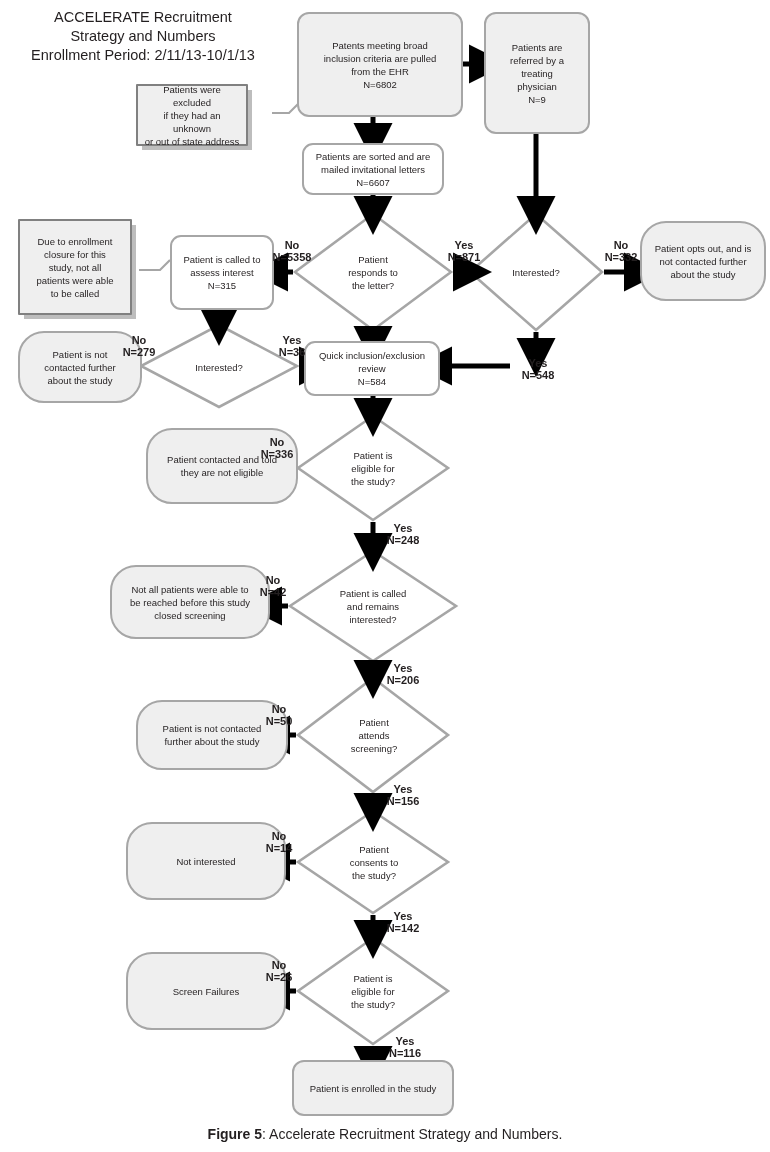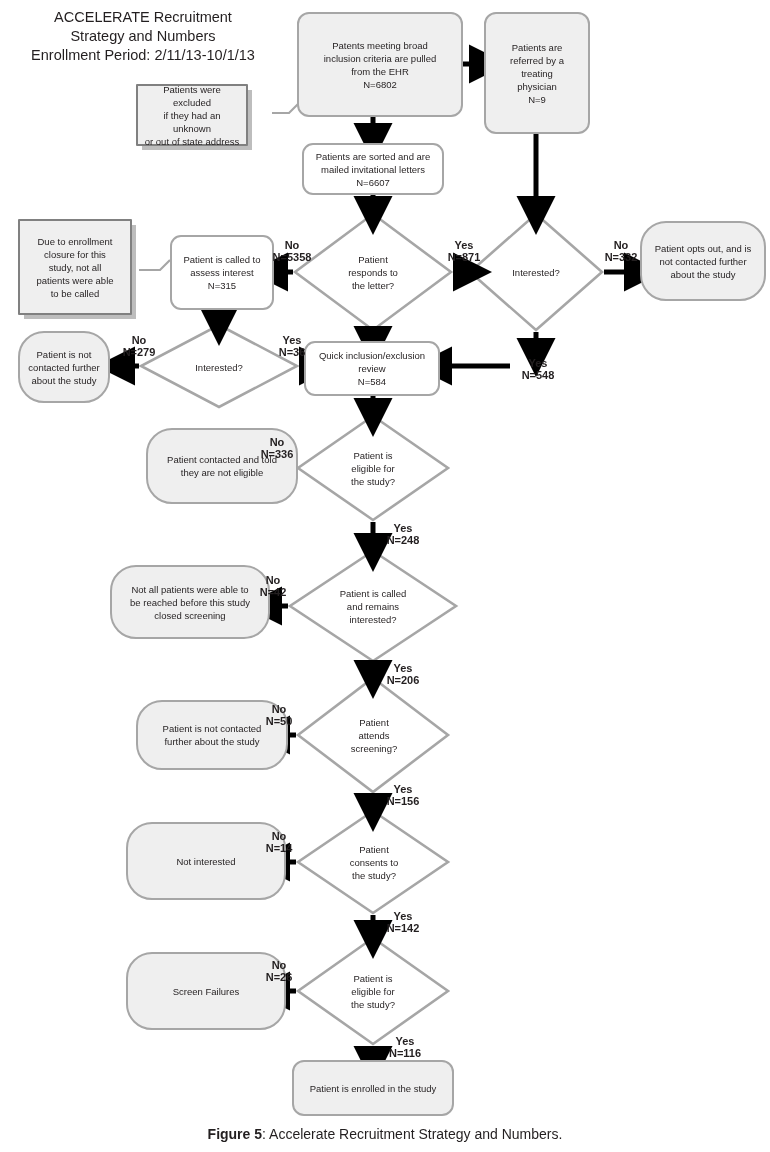--- a/index.html
+++ b/index.html
@@ -239,21 +239,21 @@
   <div class="diamond-label" style="left:490px; top:261px; width:92px; height:22px;">Interested?</div>
 
   <div class="node n-round" style="left:640px; top:221px; width:126px; height:80px;">
     <span class="txt">Patient opts out, and is
 not contacted further
 about the study</span>
   </div>
 
   <div class="diamond-label" style="left:175px; top:356px; width:88px; height:22px;">Interested?</div>
 
-  <div class="node n-round" style="left:18px; top:331px; width:92px; height:72px;">
+  <div class="node n-round" style="left:18px; top:331px; width:124px; height:72px;">
     <span class="txt">Patient is not
 contacted further
 about the study</span>
   </div>
 
   <div class="node n-white" style="left:304px; top:341px; width:136px; height:55px;">
     <span class="txt">Quick inclusion/exclusion
 review
 N=584</span>
   </div>

